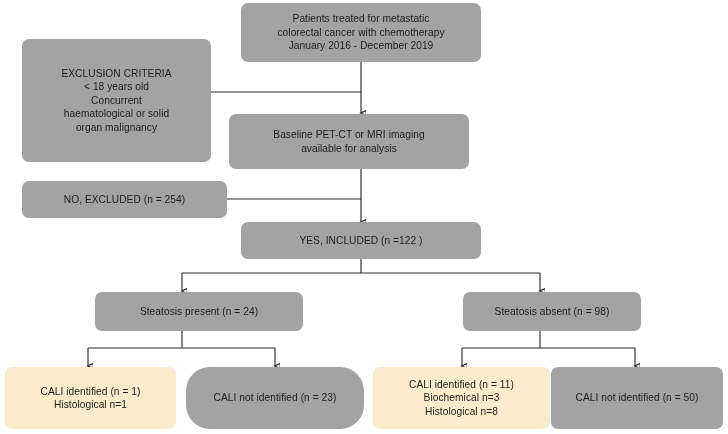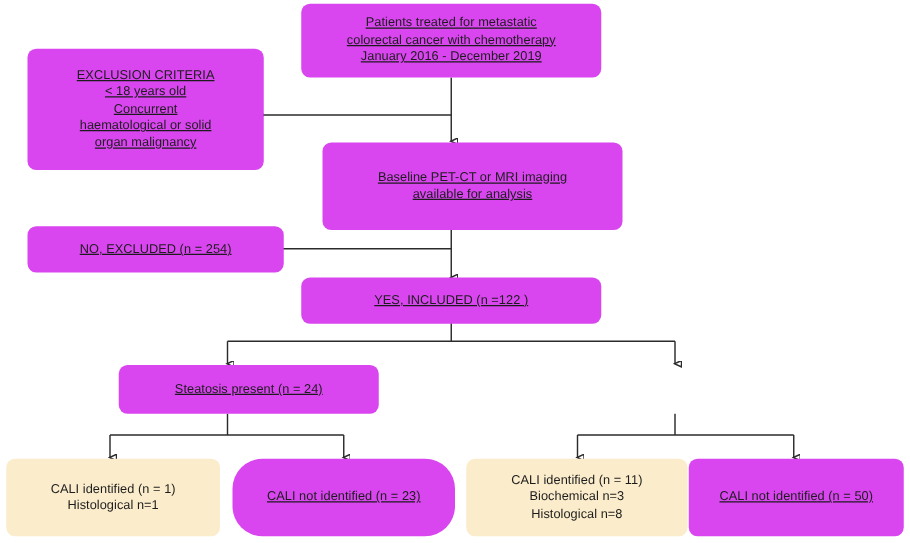--- a/index.html
+++ b/index.html
@@ -25,21 +25,21 @@
     align-items: center;
     justify-content: center;
     text-align: center;
     color: #1c1c1c;
     font-size: 10.2px;
     line-height: 1.32;
     padding: 4px 7px;
     white-space: pre-line;
     letter-spacing: 0.05px;
   }
-  .node.blue { background: #d946ef; text-decoration: underline; }
+  .node.blue { background: #a3a3a3; }
   .node.cream { background: #fbeccb; }
 
   svg.connectors {
     position: absolute;
     left: 0;
     top: 0;
     width: 728px;
     height: 434px;
     pointer-events: none;
   }
@@ -86,35 +86,36 @@
     <path d="M540,331 L540,348"></path>
     <path d="M462,348 L635,348"></path>
     <path d="M462,348 L462,366" marker-end="url(#arrowDown)"></path>
     <path d="M635,348 L635,366" marker-end="url(#arrowDown)"></path>
   </svg>
 
   <div class="node blue" style="left:241px; top:3px; width:240px; height:59px;">Patients treated for metastatic
 colorectal cancer with chemotherapy
 January 2016 - December 2019</div>
 
-  <div class="node blue" style="left:22px; top:39px; width:189px; height:97px;">EXCLUSION CRITERIA
+  <div class="node blue" style="left:22px; top:39px; width:189px; height:123px;">EXCLUSION CRITERIA
 &lt; 18 years old
 Concurrent
 haematological or solid
 organ malignancy</div>
 
-  <div class="node blue" style="left:258px; top:114px; width:240px; height:70px;">Baseline PET-CT or MRI imaging
+  <div class="node blue" style="left:229px; top:114px; width:240px; height:55px;">Baseline PET-CT or MRI imaging
 available for analysis</div>
 
   <div class="node blue" style="left:22px; top:181px; width:205px; height:37px;">NO, EXCLUDED (n = 254)</div>
 
   <div class="node blue" style="left:241px; top:222px; width:240px; height:37px;">YES, INCLUDED (n =122 )</div>
 
   <div class="node blue" style="left:95px; top:292px; width:208px; height:39px;">Steatosis present (n = 24)</div>
 
+  <div class="node blue" style="left:463px; top:292px; width:178px; height:39px;">Steatosis absent (n = 98)</div>
 
   <div class="node cream" style="left:5px; top:367px; width:171px; height:62px;">CALI identified (n = 1)
 Histological n=1</div>
 
   <div class="node blue" style="left:186px; top:367px; width:178px; height:62px;border-radius:24px;">CALI not identified (n = 23)</div>
 
   <div class="node cream" style="left:373px; top:367px; width:177px; height:62px;">CALI identified (n = 11)
 Biochemical n=3
 Histological n=8</div>
 

